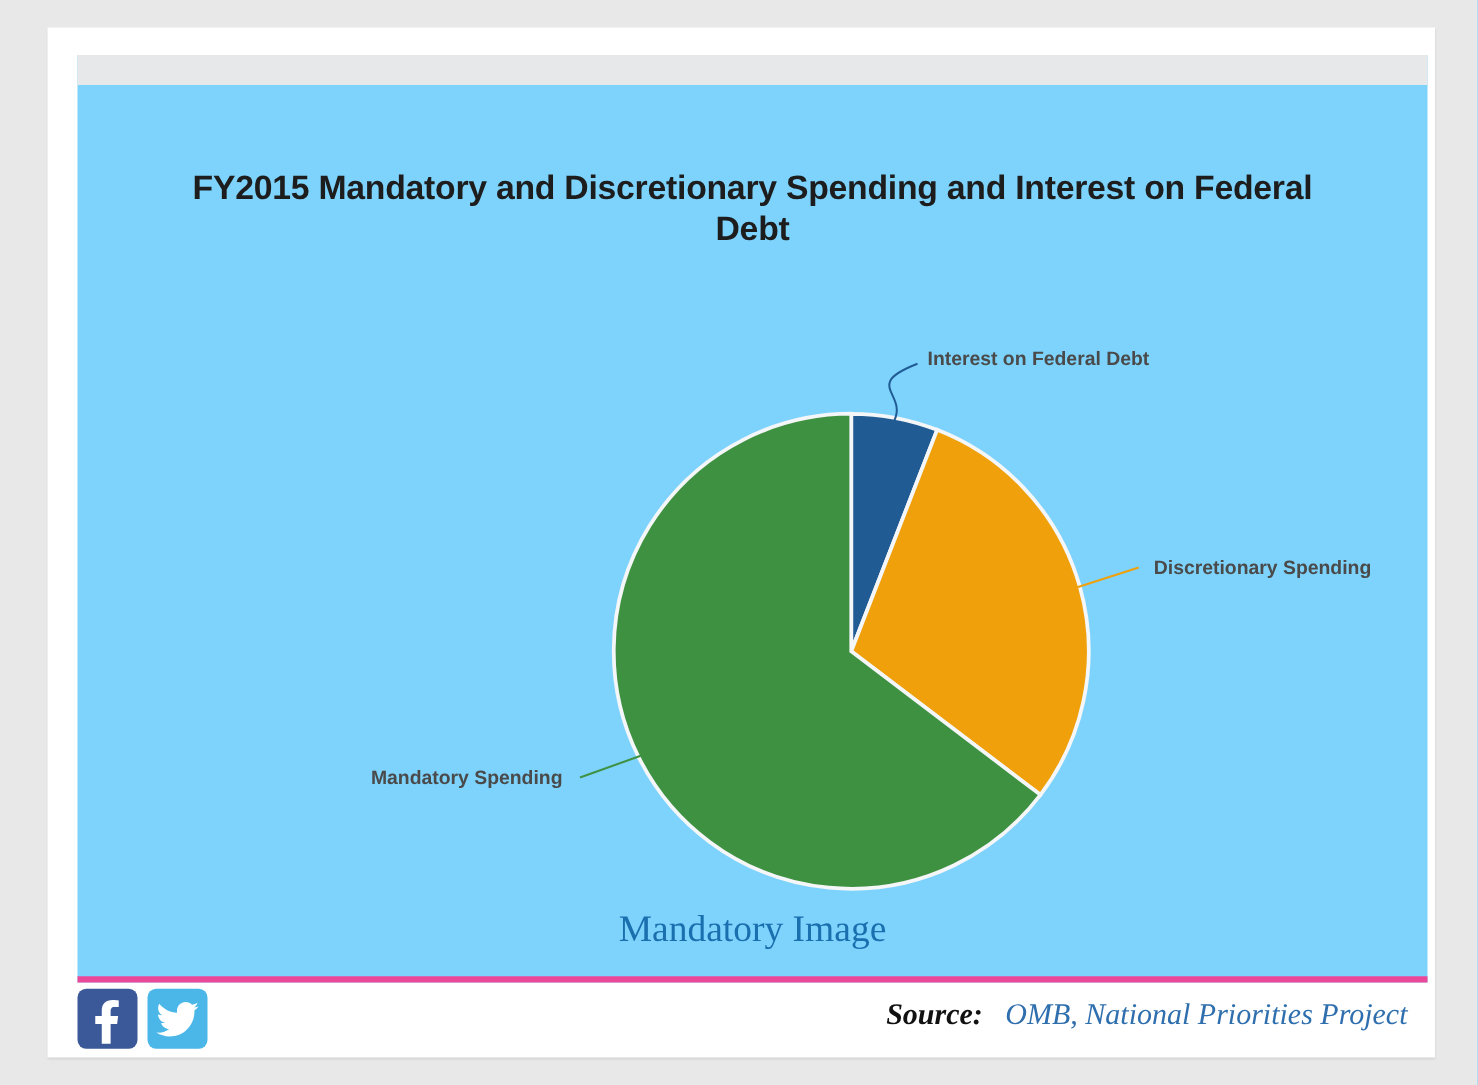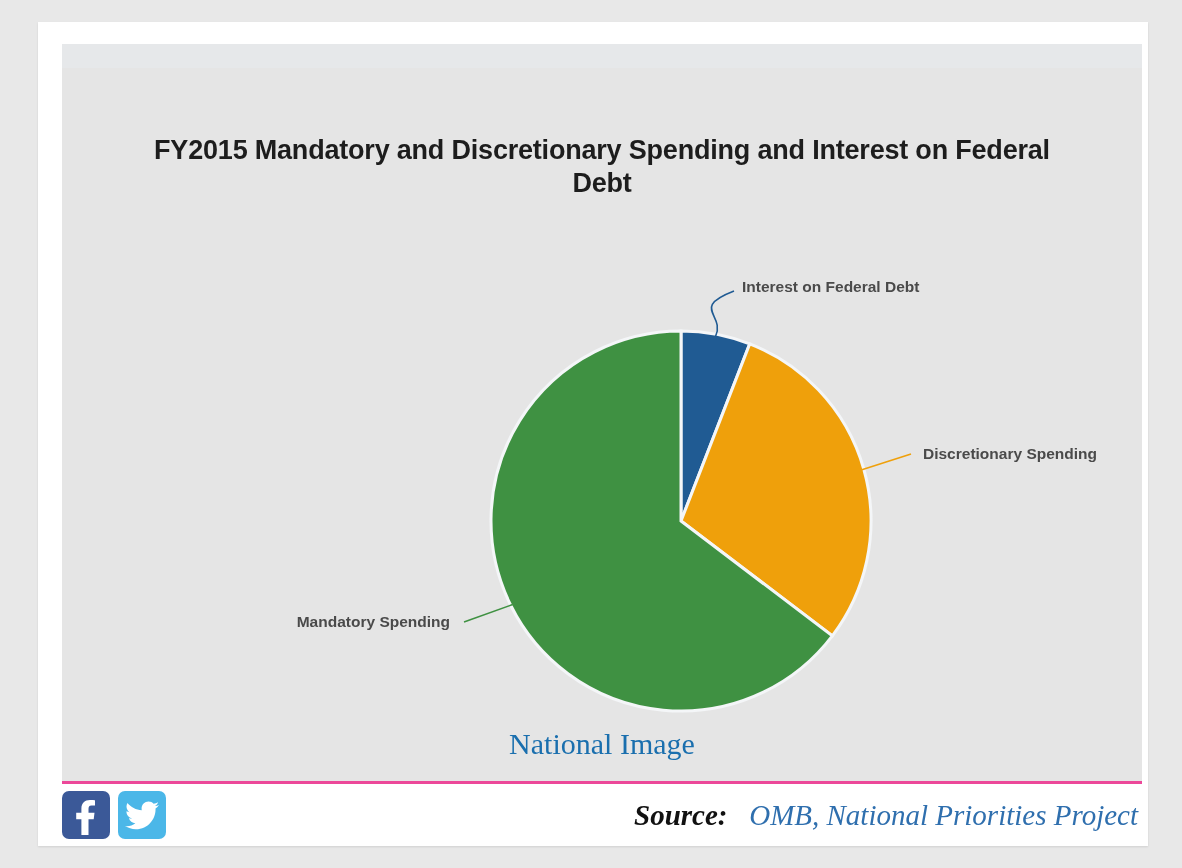--- a/index.html
+++ b/index.html
@@ -23,22 +23,22 @@
     background: #ffffff;
     box-shadow: 0 1px 2px rgba(0,0,0,0.10);
   }
 
   #chart-panel {
     position: absolute;
     left: 24px;
     top: 22px;
     width: 1080px;
     height: 737px;
-    background: #e5e5e5;
-    border-bottom: 3px solid #ec4899;
+    background: #7dd3fc;
+    border-bottom: 5px solid #ec4899;
   }
 
   #panel-header-bar {
     position: absolute;
     left: 0;
     top: 0;
     width: 100%;
     height: 24px;
     background: #e6e8ea;
   }
@@ -113,24 +113,24 @@
     width: 48px;
     height: 48px;
     border-radius: 7px;
     cursor: pointer;
   }
   #facebook-icon { left: 0px; background: #3b5998; }
   #twitter-icon  { left: 56px; background: #4bb7e8; }
 
   #source-line {
     position: absolute;
-    right: 4px;
+    right: 16px;
     top: 8px;
     font-family: "Liberation Serif", serif;
-    font-size: 29px;
+    font-size: 24px;
     font-style: italic;
     color: #111111;
     white-space: nowrap;
   }
   #source-label {
     font-weight: bold;
     font-style: italic;
     color: #111111;
   }
   .source-link {
@@ -165,21 +165,21 @@
             <path d="M 435.6061890749904 560.5914136867664 L 387 578" fill="none" stroke="#3f9142" stroke-width="1.6"></path>
           </g>
         <g id="pie-labels">
             <text x="665" y="248" class="slice-label" text-anchor="start">Interest on Federal Debt</text>
             <text x="846" y="415" class="slice-label" text-anchor="start">Discretionary Spending</text>
             <text x="373" y="583" class="slice-label" text-anchor="end">Mandatory Spending</text>
           </g>
       </svg>
     </div>
 
-    <a id="download-link" href="#">National Image</a>
+    <a id="download-link" href="#">Mandatory Image</a>
   </div>
 
   <div id="footer">
 
     <div class="social-icon" id="facebook-icon">
       <svg width="48" height="48" viewBox="0 0 48 48">
         <path d="M29.5 14.5h3.5V9.3c-0.6-0.1-2.7-0.3-5.1-0.3-5.1 0-8.5 3-8.5 8.6v4.2h-5.2v6.4h5.2V44h7.1V28.2h5.2l0.8-6.4h-6V18.2c0-2 0.5-3.7 3-3.7z" fill="#ffffff"></path>
       </svg>
     </div>
 

